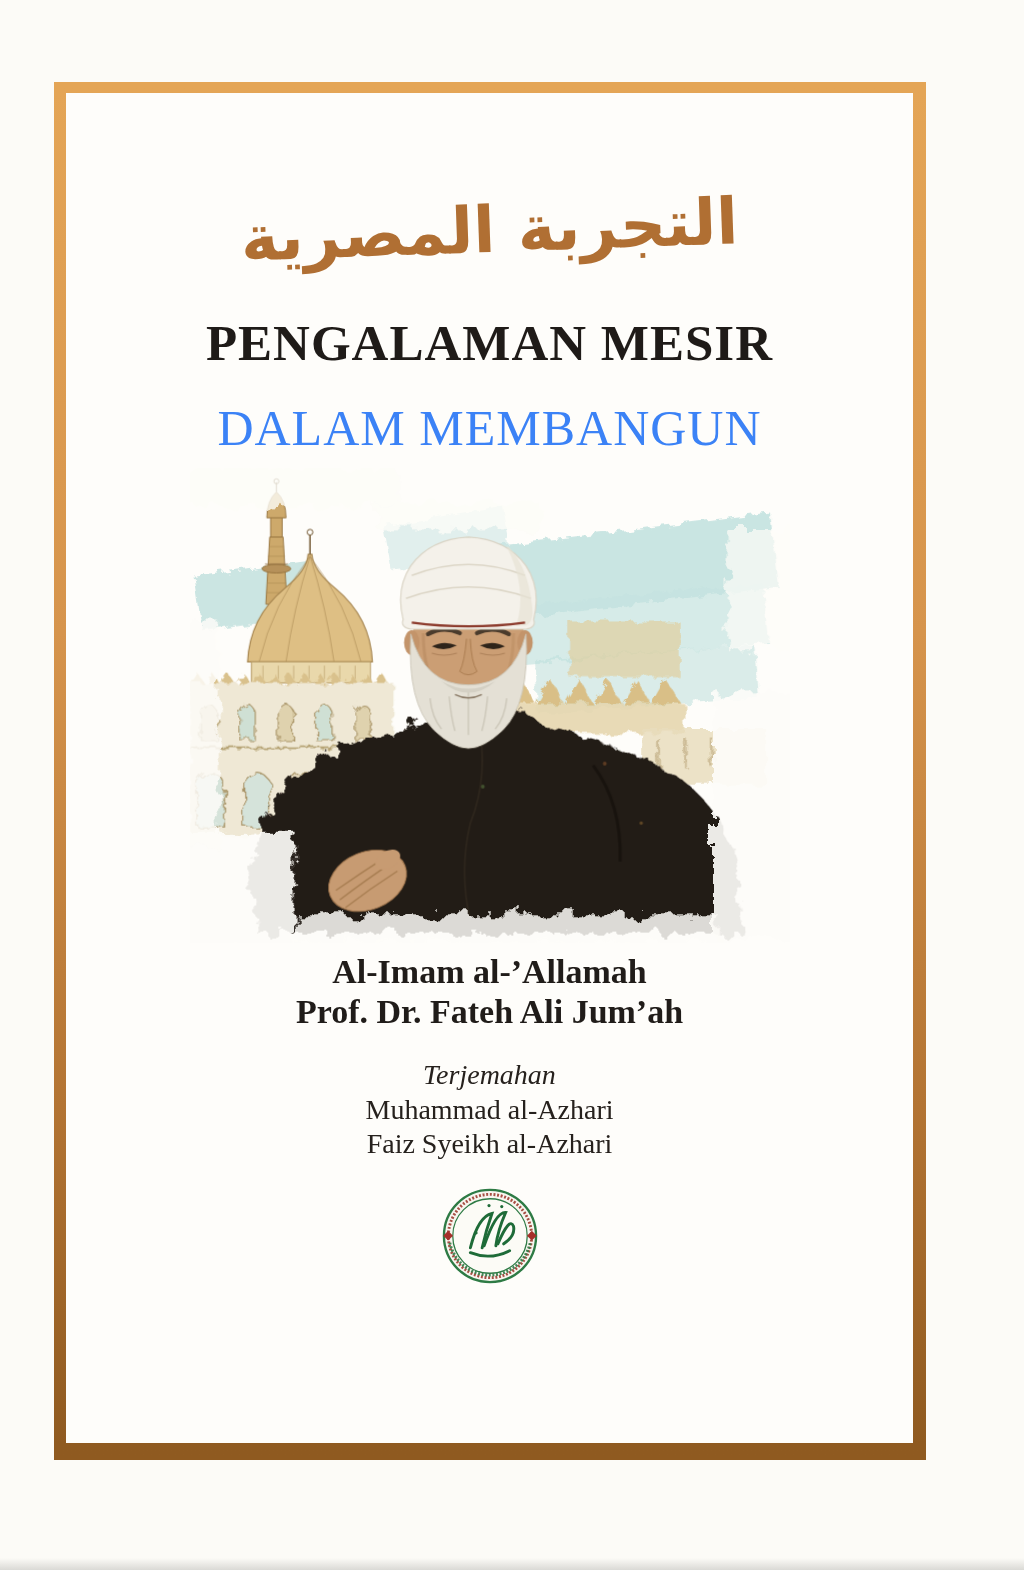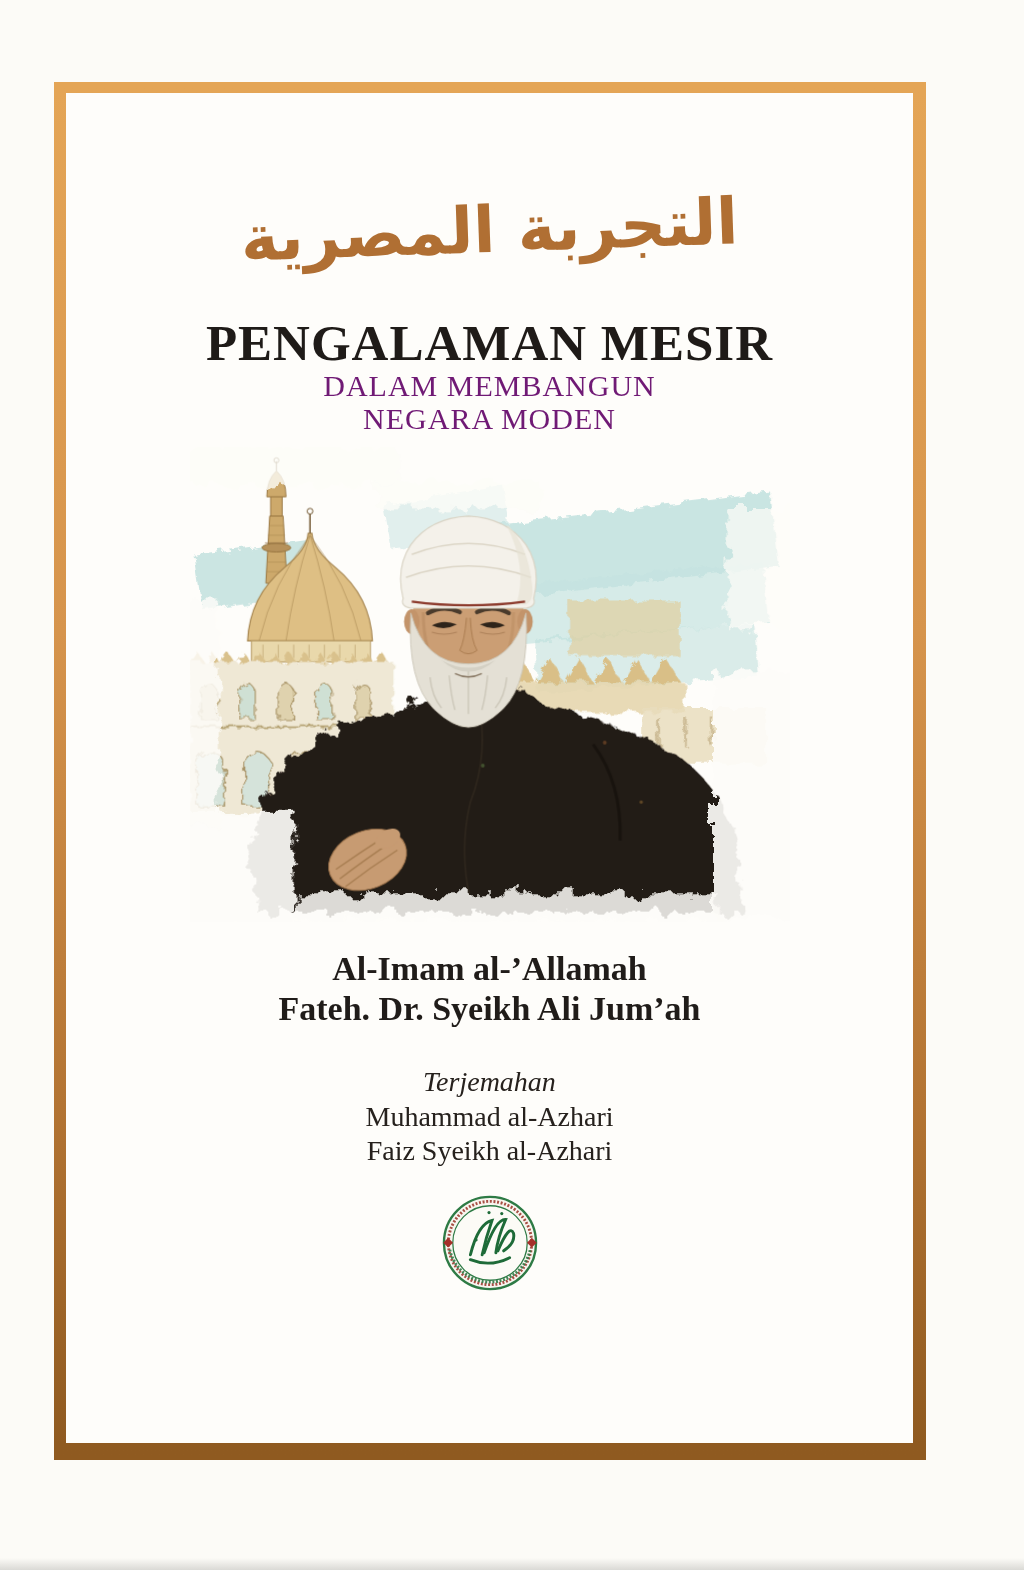--- a/index.html
+++ b/index.html
@@ -41,43 +41,44 @@
 
   .title-main {
     margin-top:46px;
     font-size:51px;
     font-weight:bold;
     letter-spacing:1px;
     line-height:1.0;
     color:#1f1b18;
   }
   .title-sub {
-    font-size:30px;
+    font-size:50px;
     letter-spacing:1px;
     line-height:1.1;
-    color:#701a75;
+    color:#3b82f6;
+    margin-top:32px;
   }
 
   .photo-wrap {
     margin-top:12px;
     height:478px;
     display:flex;
     justify-content:center;
   }
 
   .author-block {
-    margin-top:24px;
+    margin-top:6px;
     font-size:34px;
     font-weight:bold;
     line-height:1.18;
     color:#201c19;
   }
 
   .translation-block {
-    margin-top:36px;
+    margin-top:26px;
     font-size:28px;
     line-height:1.22;
     color:#26211d;
   }
   .translation-heading { font-style:italic; }
 
   .seal-wrap {
     margin-top:26px;
     display:flex;
     justify-content:center;
@@ -93,21 +94,20 @@
 
 <div class="page">
   <div class="frame">
     <div class="content">
 
       <div class="arabic-calligraphy">التجربة المصرية</div>
 
       <div class="title-main">PENGALAMAN MESIR</div>
 
       <div class="title-sub">DALAM MEMBANGUN</div>
-      <div class="title-sub">NEGARA MODEN</div>
 
       <div class="photo-wrap">
 
         <svg width="600" height="475" viewBox="0 0 625 475" xmlns="http://www.w3.org/2000/svg">
           <defs>
             <filter id="rough" x="-20%" y="-20%" width="140%" height="140%">
               <feTurbulence type="fractalNoise" baseFrequency="0.08" numOctaves="3" result="n"></feTurbulence>
               <feDisplacementMap in="SourceGraphic" in2="n" scale="11"></feDisplacementMap>
             </filter>
             <filter id="chalk" x="-25%" y="-25%" width="150%" height="150%">
@@ -230,21 +230,21 @@
             <rect x="-12" y="150" width="42" height="235" opacity="0.85"></rect>
             <rect x="110" y="455" width="440" height="30" opacity="0.85"></rect>
             <rect x="195" y="26" width="170" height="28" opacity="0.8"></rect>
             <rect x="-12" y="-10" width="230" height="40" opacity="0.8"></rect>
           </g>
         </svg>
       </div>
 
       <div class="author-block">
         <div>Al-Imam al-’Allamah</div>
-        <div>Fateh. Dr. Syeikh Ali Jum’ah</div>
+        <div>Prof. Dr. Fateh Ali Jum’ah</div>
       </div>
 
       <div class="translation-block">
         <div class="translation-heading">Terjemahan</div>
         <div>Muhammad al-Azhari</div>
         <div>Faiz Syeikh al-Azhari</div>
       </div>
 
       <div class="seal-wrap">
         <svg width="98" height="98" viewBox="0 0 100 100" xmlns="http://www.w3.org/2000/svg">

